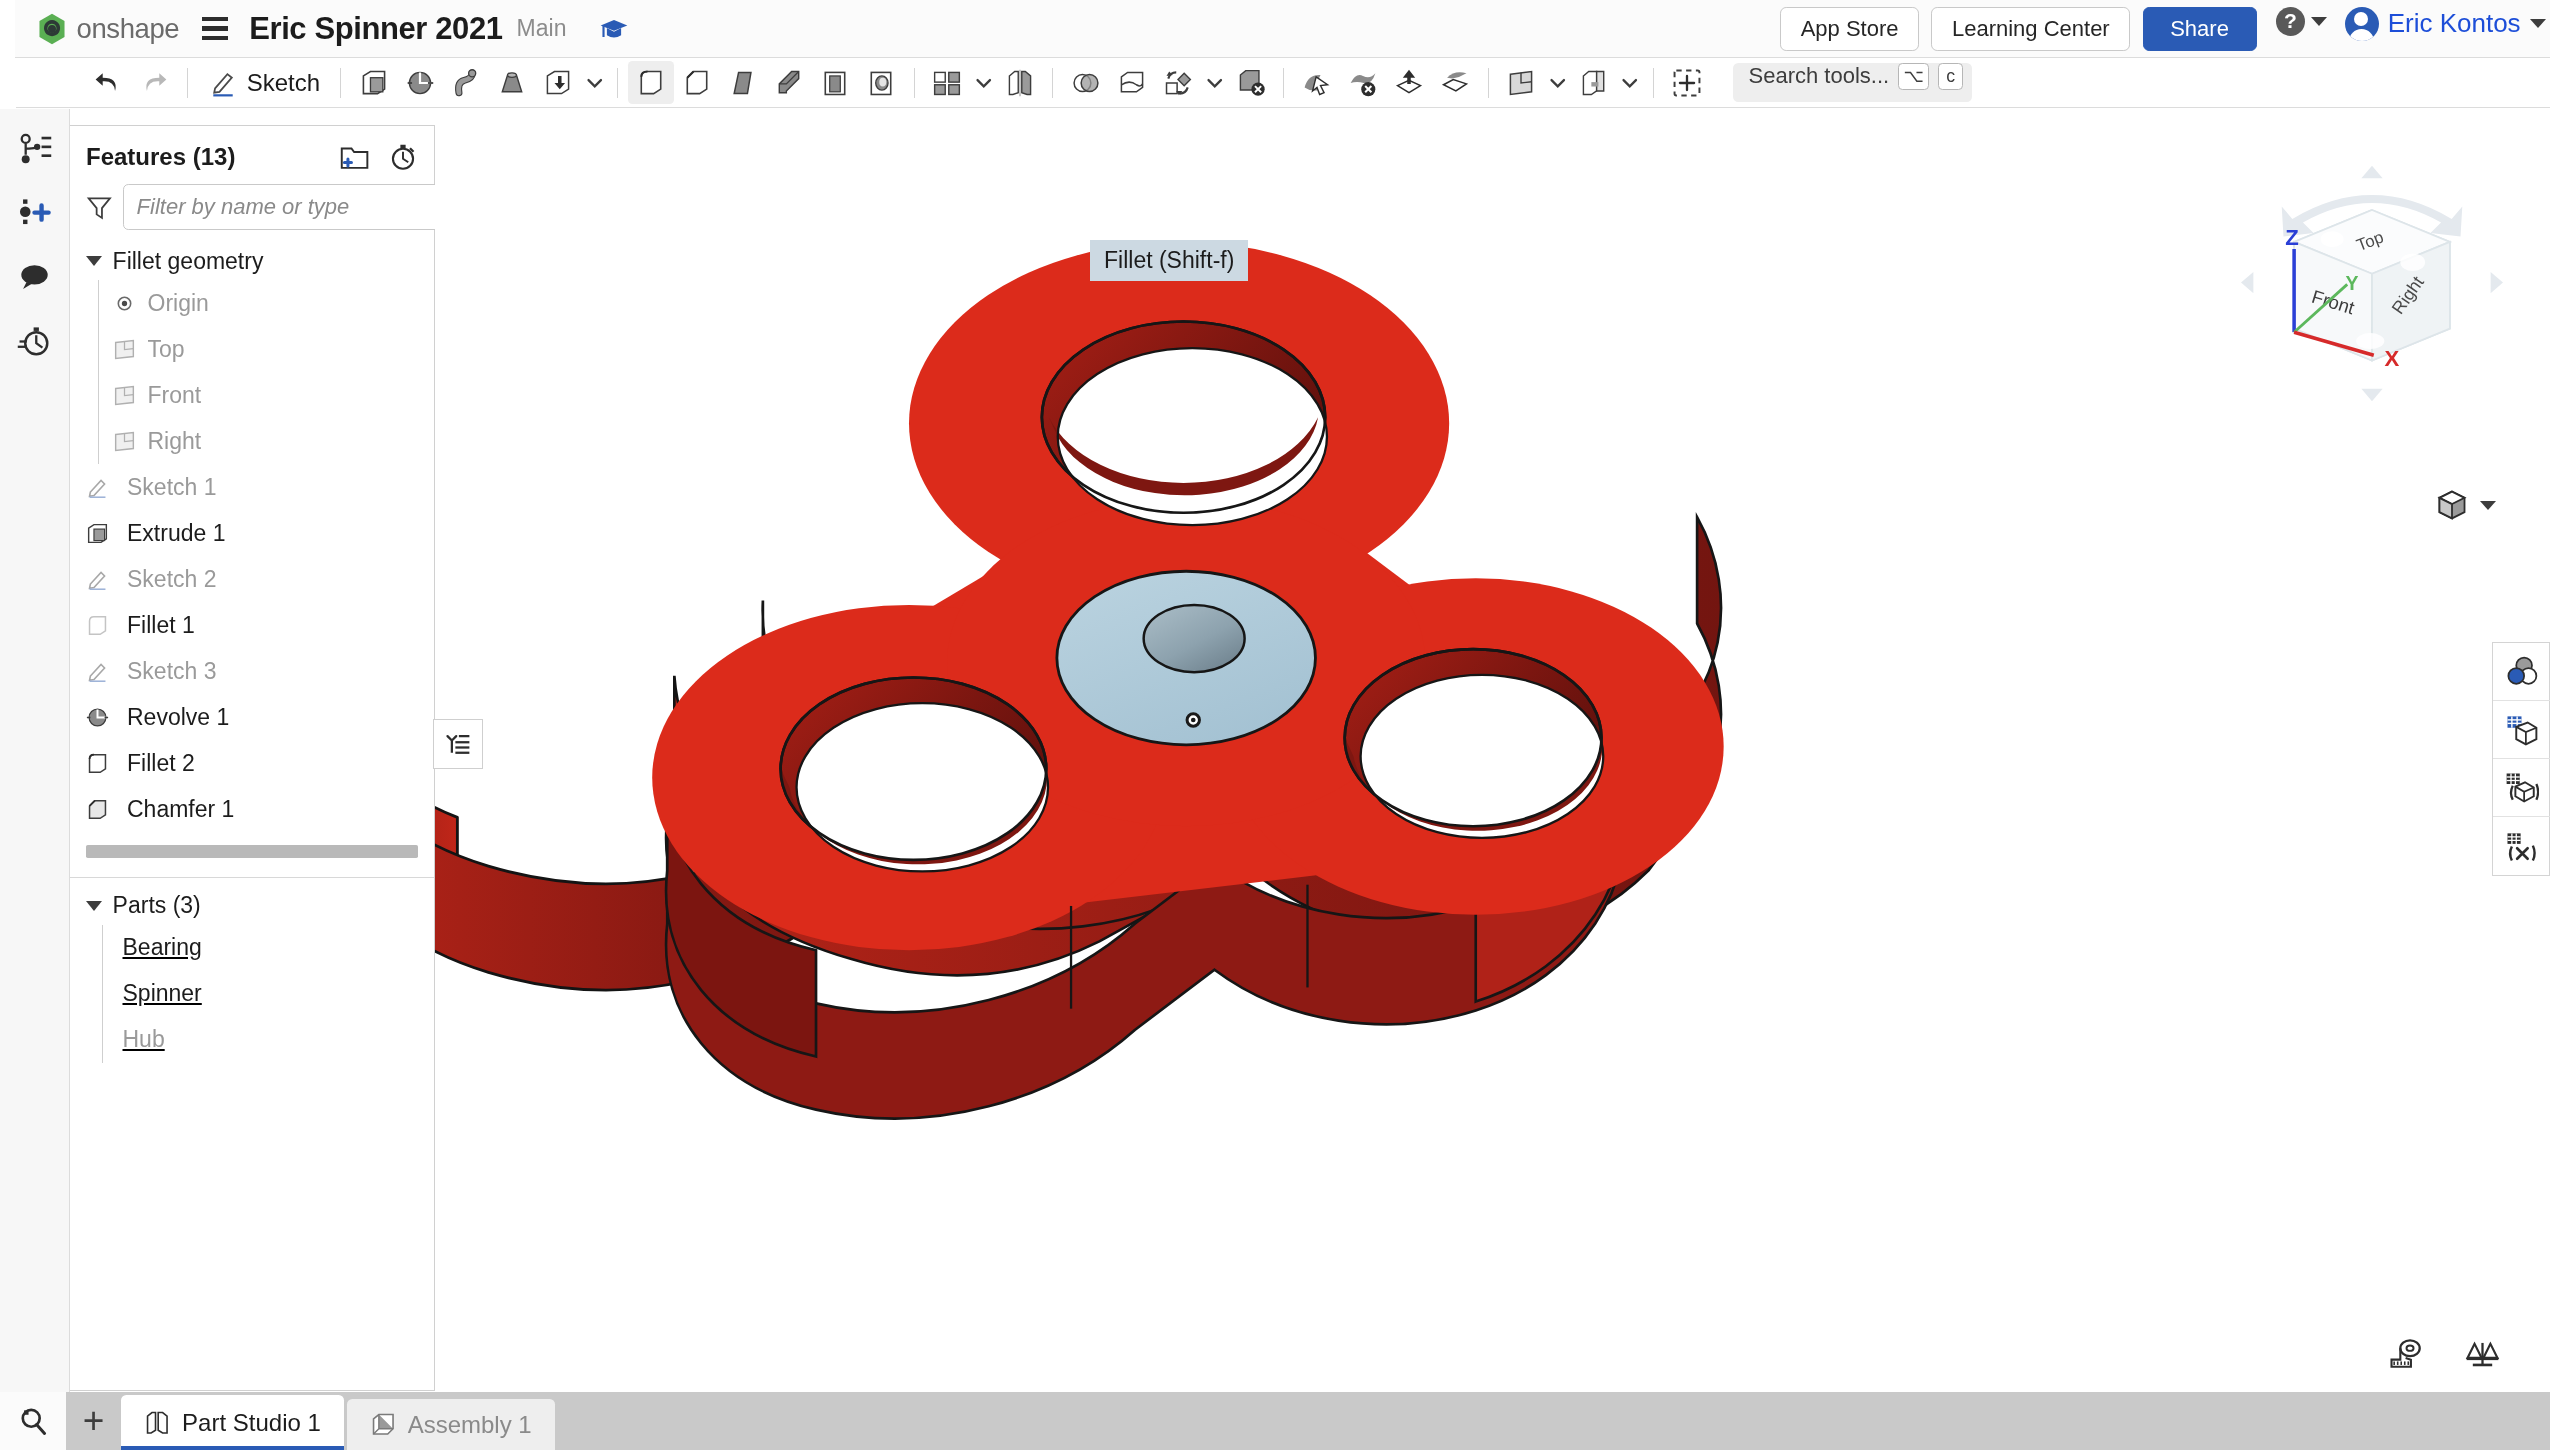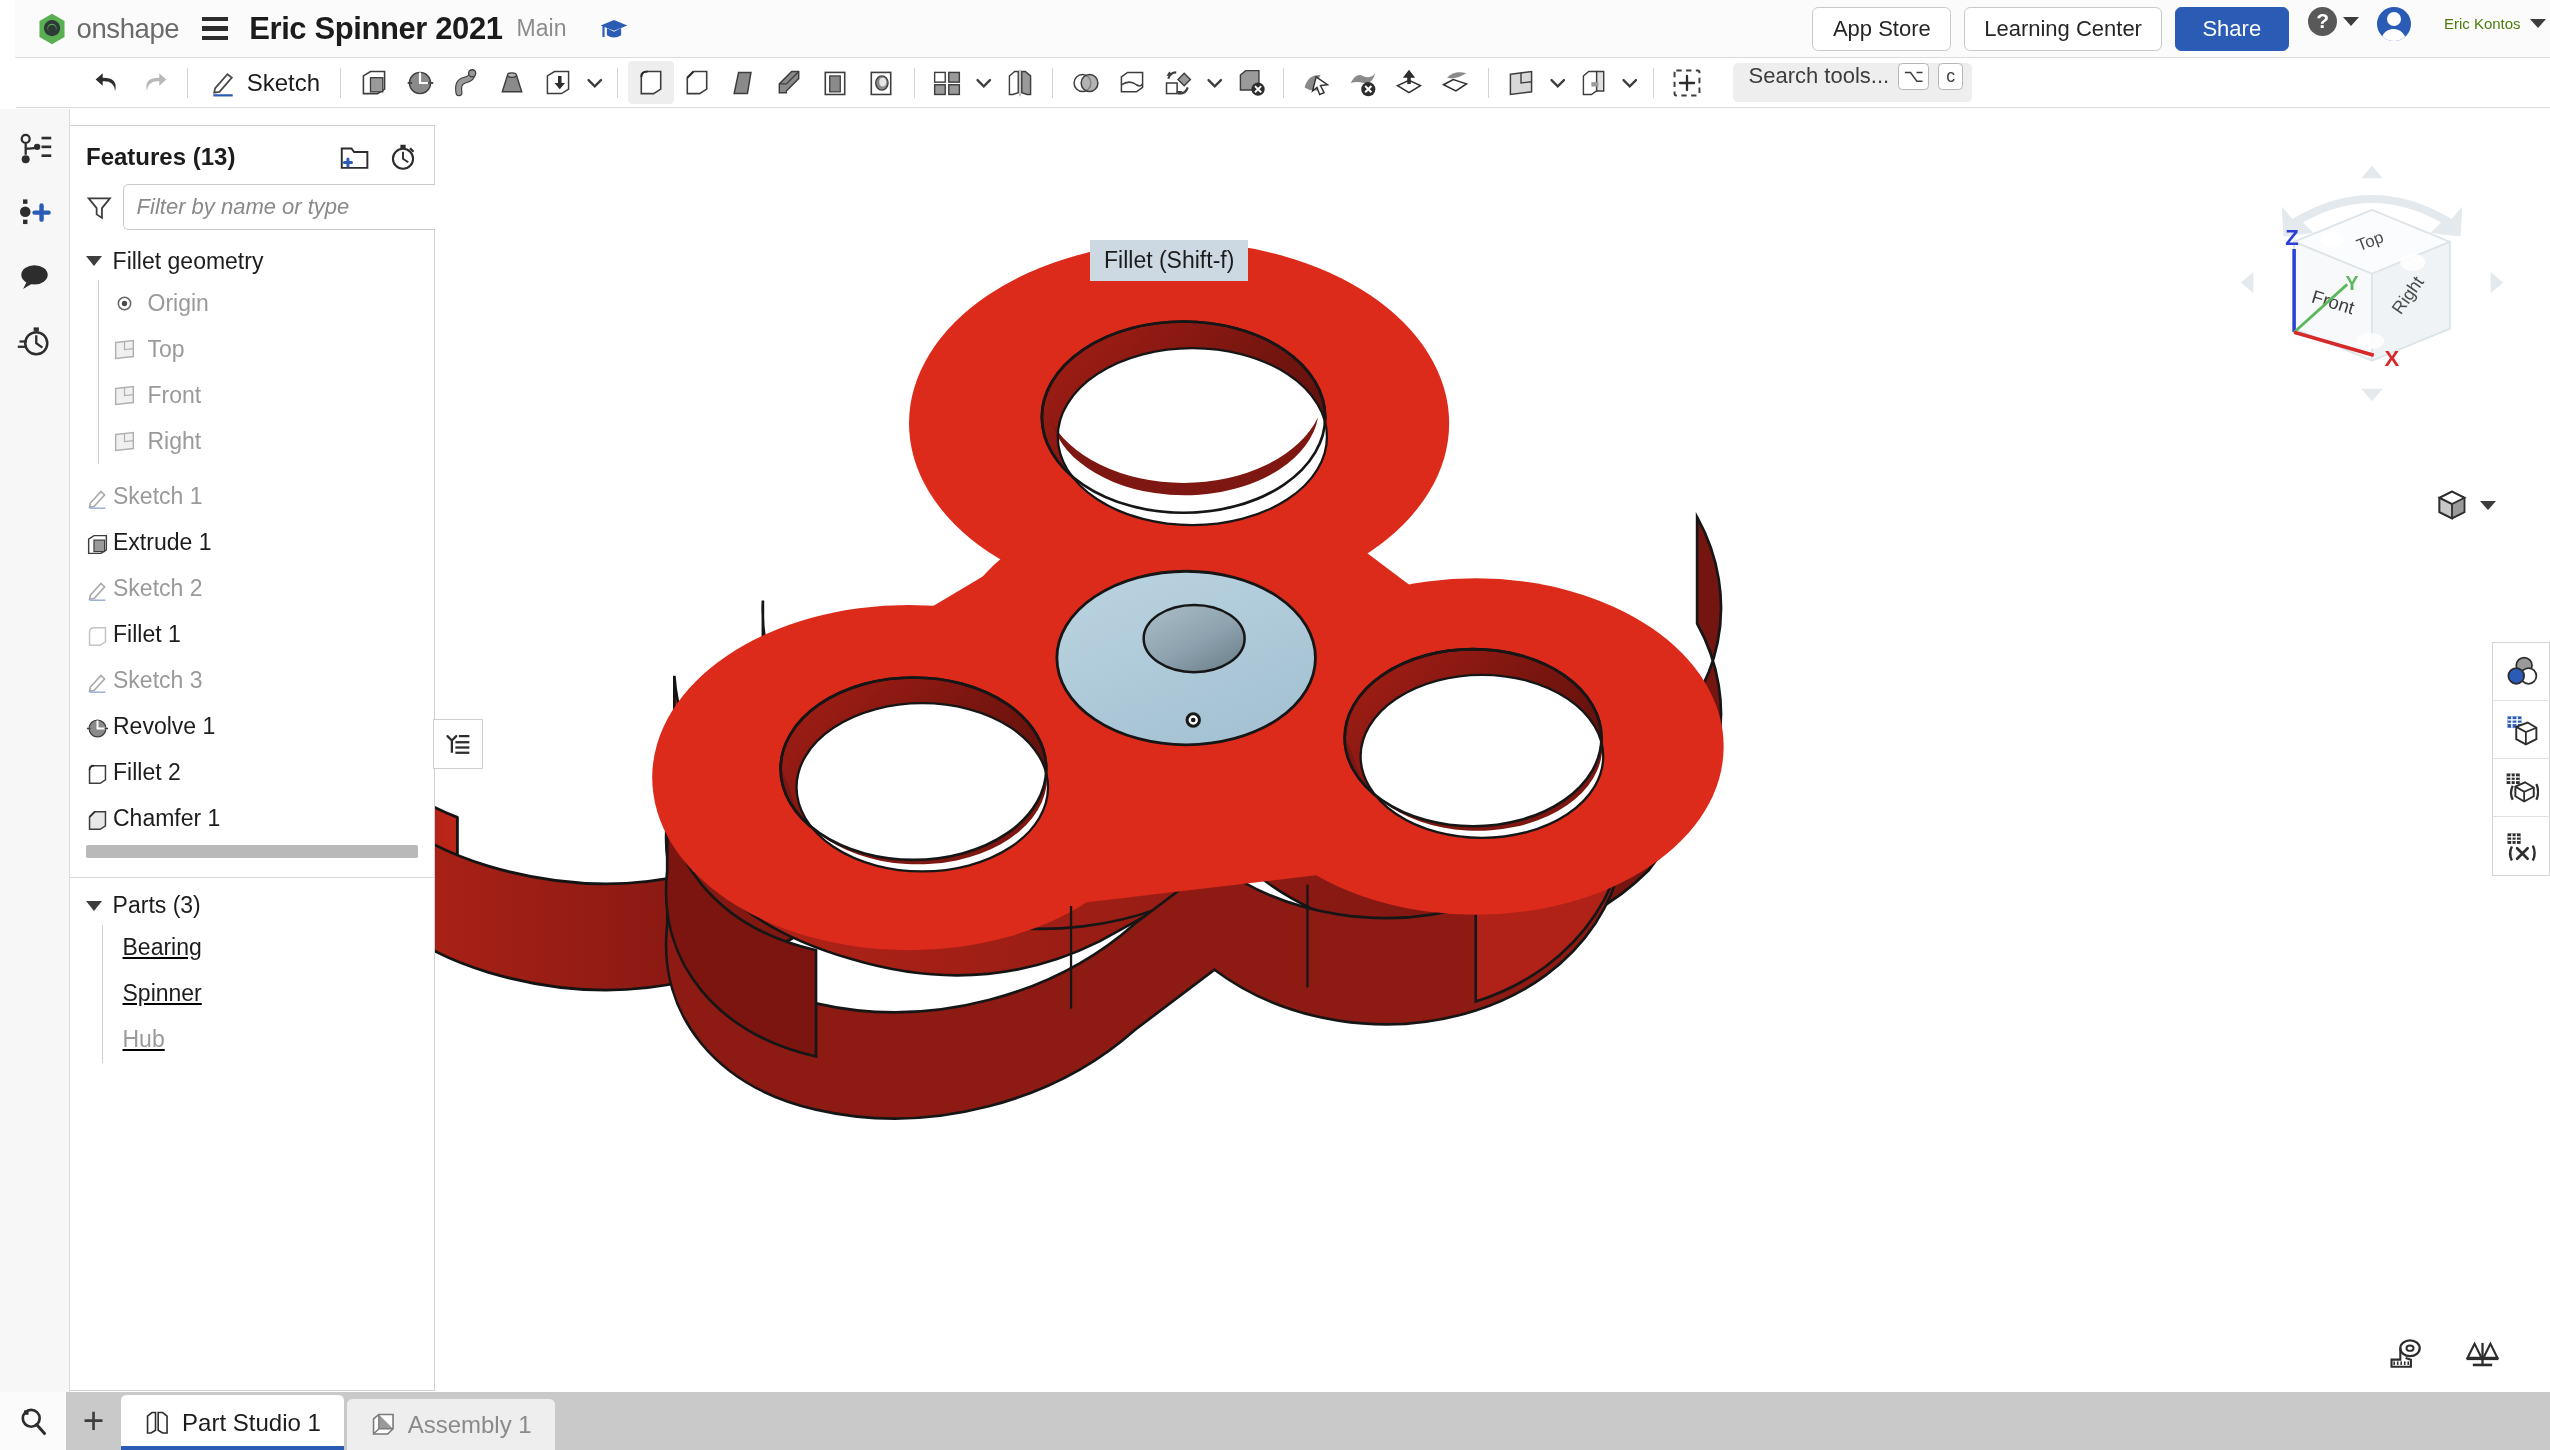--- a/index.html
+++ b/index.html
@@ -36,21 +36,21 @@
   .help-circle {
     width: 29px; height: 29px; border-radius: 50%; background: #595959; color: #fff;
     font-size: 21px; font-weight: bold; display: flex; align-items: center; justify-content: center;
   }
   .caret-dn { width: 0; height: 0; border-left: 8px solid transparent; border-right: 8px solid transparent;
               border-top: 9.7px solid #3d3d3d; }
   .user-wrap { display: flex; align-items: center; gap: 8.9px; cursor: pointer; margin-left: 5.3px; }
   .avatar { width: 34px; height: 34px; border-radius: 50%; background: #2a5bb5; overflow: hidden; position: relative; }
   .avatar::before { content:""; position:absolute; left:9.7px; top:5.3px; width:14px; height:14px; border-radius:50%; background:#fff; }
   .avatar::after { content:""; position:absolute; left:4.4px; top:22px; width:25px; height:17.7px; border-radius:12.4px 12.4px 0 0; background:#fff; }
-  .user-name { font-size: 15px; color: #4d7c0f; margin-left: 24px; }
+  .user-name { font-size: 26px; color: #1d4ed8; }
 
   
   #toolbar {
     position: absolute; left: 16px; top: 58px; width: 2550px; height: 50px;
     background: #fff; border-bottom: 0.9px solid #dcdcdc;
     display: flex; align-items: center; padding-left: 69px;
   }
   .tb-item { width: 46px; height: 43px; display: flex; align-items: center; justify-content: center;
              cursor: pointer; border-radius: 4.4px; flex: 0 0 auto; }
   .tb-item.active { background: #eeeeee; }
@@ -95,21 +95,21 @@
   .filter-input::placeholder { color: #8a8a8a; font-style: italic; }
   .tree { padding: 0 0 0 0; }
   .tree-group { display: flex; align-items: center; gap: 10.6px; padding: 5.3px 0 5.3px 16px; cursor: pointer; }
   .tree-group-label { font-size: 23px; color: #1c1c1c; }
   .chev-dn { width: 0; height: 0; border-left: 8.9px solid transparent; border-right: 8.9px solid transparent;
              border-top: 10.6px solid #3d3d3d; }
   .tree-children { border-left: 1.8px solid #cfcfcf; margin-left: 28px; }
   .tree-row { display: flex; align-items: center; gap: 11.5px; height: 46px; padding-left: 14px; cursor: pointer; }
   .tree-label { font-size: 23px; color: #1c1c1c; white-space: nowrap; }
   .tree-row.dim .tree-label { color: #9a9a9a; }
-  .tree-root-row { display: flex; align-items: flex-end; gap: 4px; height: 46px; padding-left: 16px; cursor: pointer; }
+  .tree-root-row { display: flex; align-items: center; gap: 18px; height: 46px; padding-left: 16px; cursor: pointer; }
   .rollback-wrap { padding: 12.4px 16px 8.9px 16px; }
   .rollback-bar { height: 13.3px; background: #b9b9b9; border-radius: 1.8px; cursor: pointer; }
   .fp-divider { height: 0.9px; background: #d8d8d8; margin-top: 10.6px; }
   .parts-children { border-left: 1.8px solid #cfcfcf; margin-left: 32px; }
   .parts-row { display: flex; align-items: center; height: 46px; padding-left: 19.5px; cursor: pointer; text-decoration: underline; }
 
   
   #tree-toggle {
     position: absolute; left: 433px; top: 719px; width: 50px; height: 50px;
     background: #fff; border: 0.9px solid #cfcfcf; display: flex;

